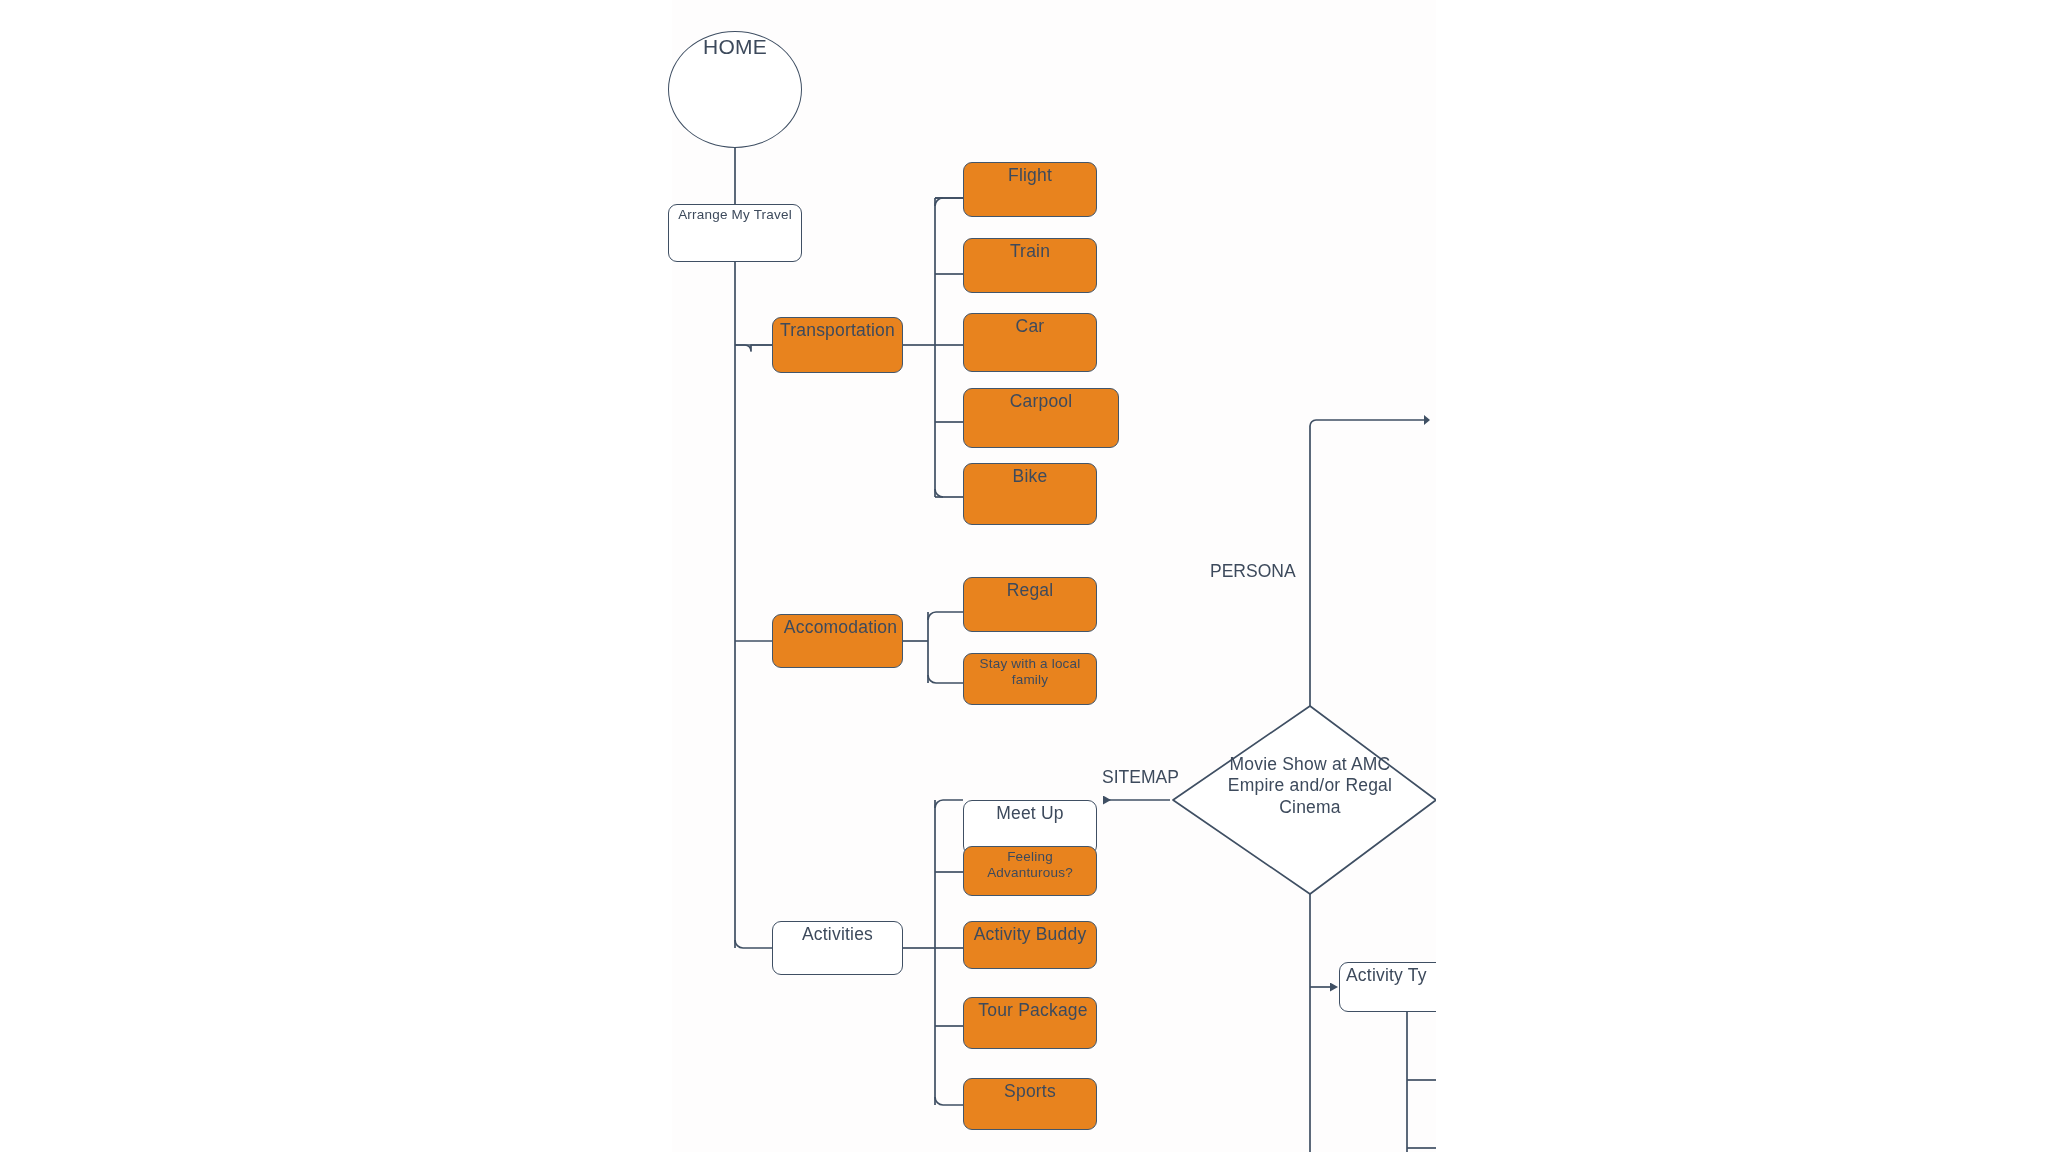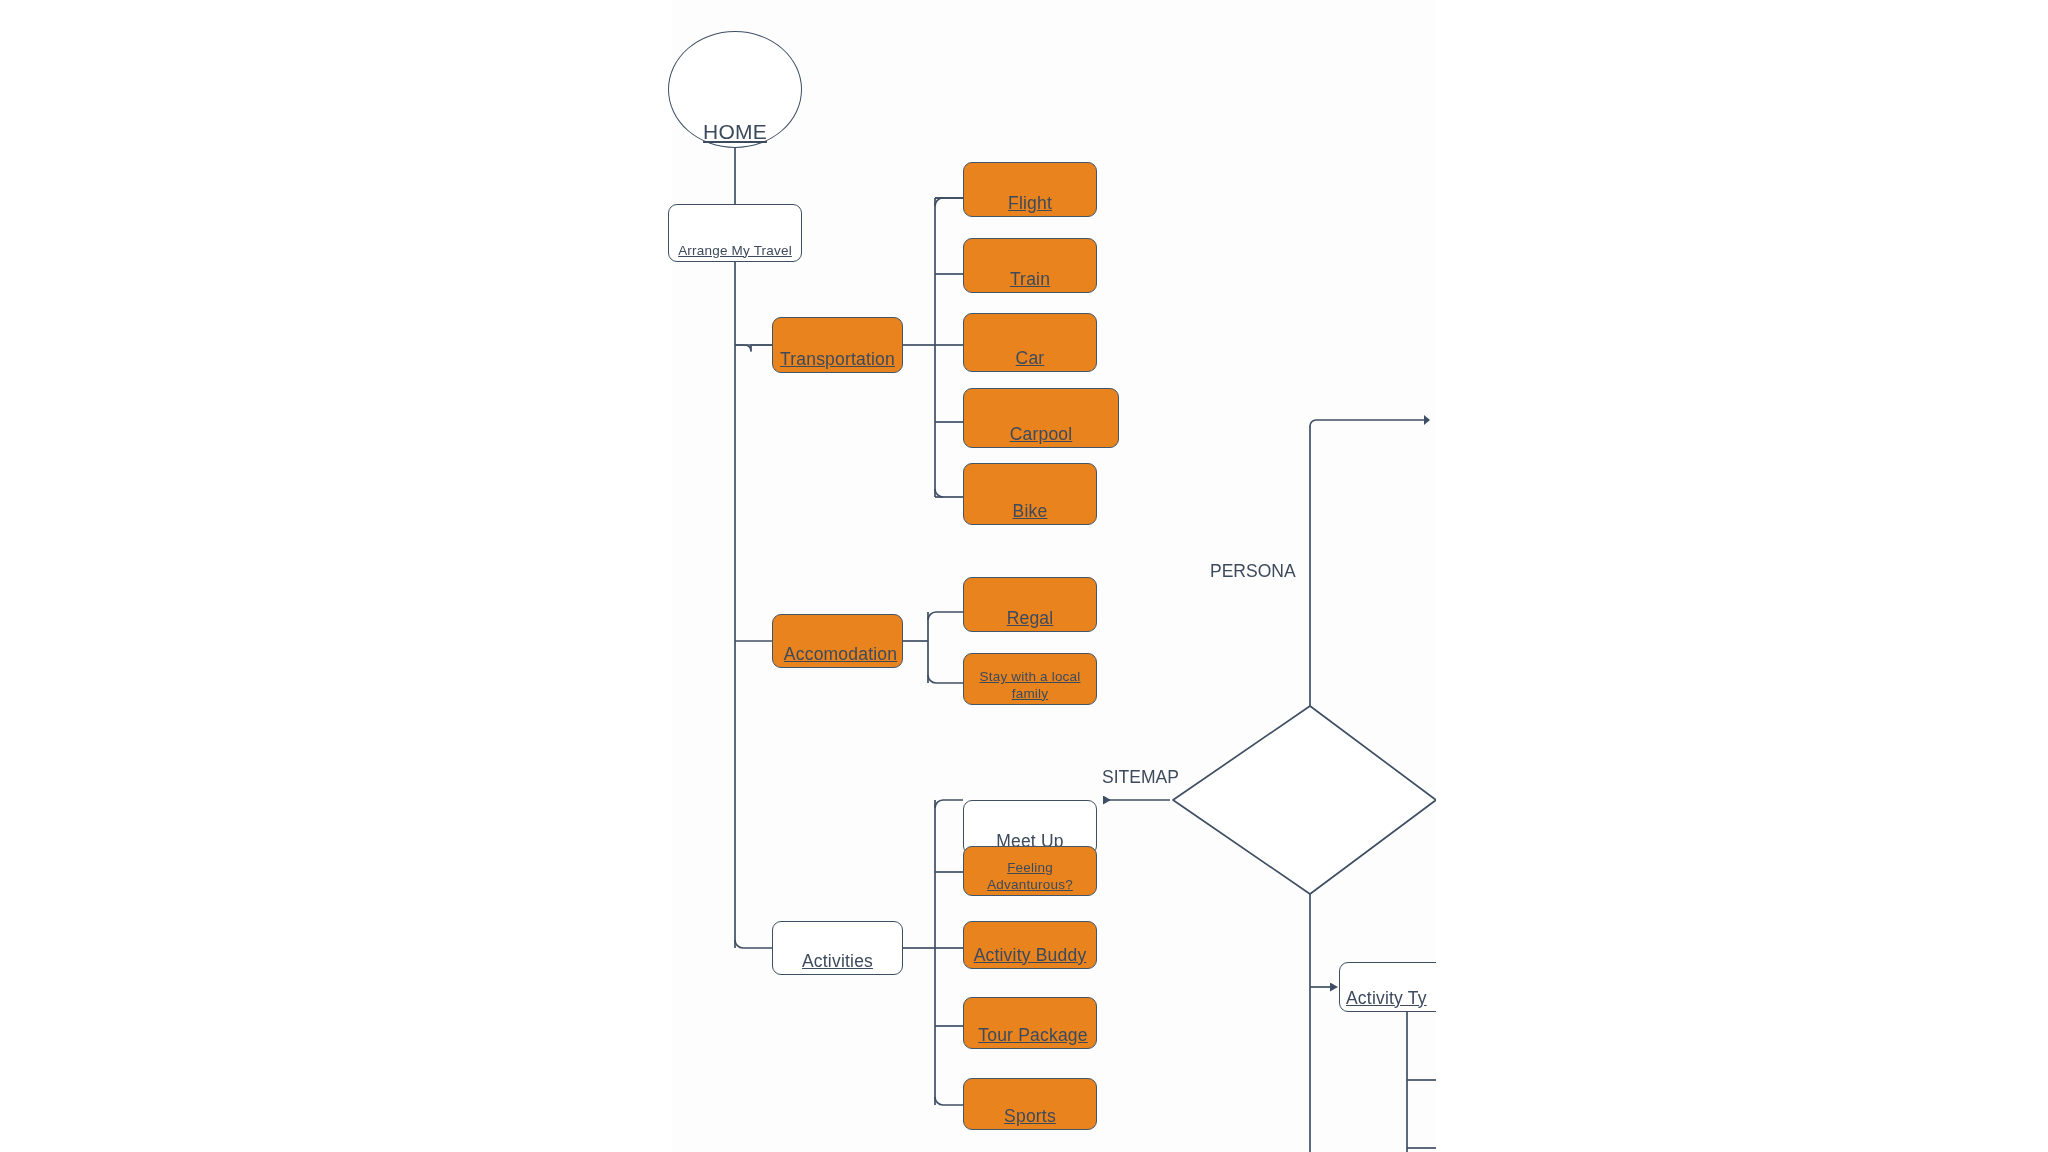--- a/index.html
+++ b/index.html
@@ -30,30 +30,29 @@
   }
   #edges {
     position: absolute;
     left: 0; top: 0;
     width: 2048px; height: 1152px;
   }
   .node {
     position: absolute;
     box-sizing: border-box;
     display: flex;
-    align-items: flex-end;
+    align-items: flex-start;
     justify-content: center;
     text-align: center;
     border: 1.6px solid #3f4f63;
     border-radius: 9px;
     color: #3d4a5c;
     letter-spacing: 0.2px;
     line-height: 1.22;
     padding: 2px 6px;
-    text-decoration: underline;
   }
   .node.plain {
     background: #ffffff;
   }
   .node.orange {
     background: #e8831e;
     border-color: #42566b;
   }
   .node.circle {
     border-radius: 50%;
@@ -206,20 +205,23 @@
   <div class="node orange fs-md" style="left:963px; top:921px; width:134px; height:48px;">
     <span>Activity Buddy</span>
   </div>
   <div class="node orange fs-md" style="left:963px; top:997px; width:134px; height:52px;padding-left:12px;">
     <span>Tour Package</span>
   </div>
   <div class="node orange fs-md" style="left:963px; top:1078px; width:134px; height:52px;">
     <span>Sports</span>
   </div>
 
+  <div class="node diamond fs-md" style="left:1190px; top:752px; width:240px; height:96px;">
+    <span class="dlabel">Movie Show at AMC Empire and/or Regal Cinema</span>
+  </div>
 
   <div class="node plain fs-md" style="left:1339px; top:962px; width:160px; height:50px; justify-content:flex-start; ">
     <span>Activity Ty</span>
   </div>
 
   <div class="free-label fs-md" style="left:1210px; top:561px;">PERSONA</div>
   <div class="free-label fs-md" style="left:1102px; top:767px;">SITEMAP</div>
 
   <div style="position:absolute; left:1436px; top:0; width:612px; height:1152px; background:#ffffff;"></div>
 

